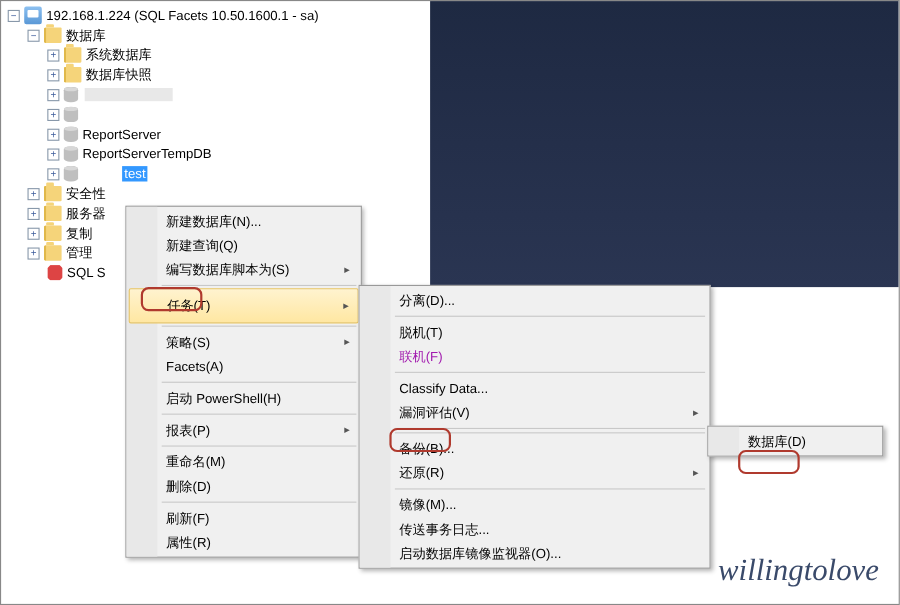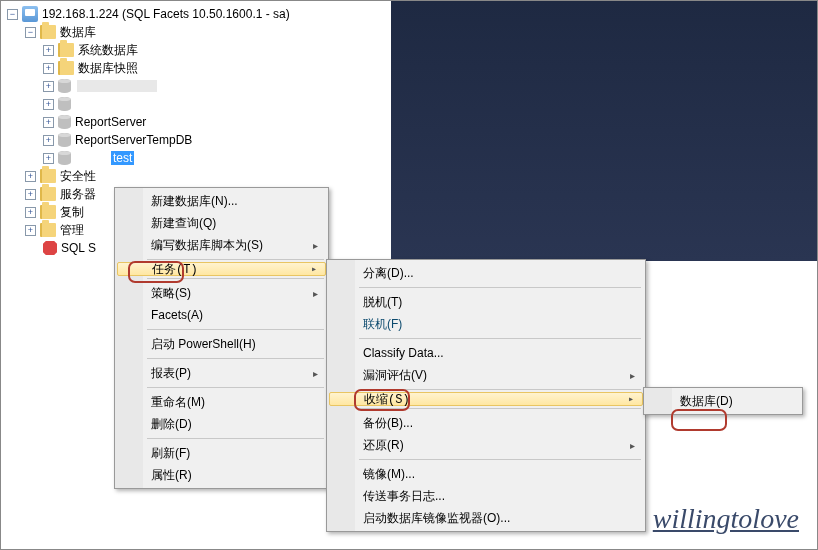--- a/index.html
+++ b/index.html
@@ -15,34 +15,34 @@
   .i-folder::before { content:""; position:absolute; top:-3px; left:0; width:7px; height:3px; background:#f5d47a; border-radius:1px 1px 0 0;}
   .i-db { width:13px; height:14px; margin-right:4px; background: #bfbfbf; border-radius: 6px/3px; position:relative; border-top:2px solid #a0a0a0; }
   .i-db::before { content:""; position:absolute; left:0; right:0; top:-2px; height:4px; background:#d8d8d8; border-radius:50%; }
   .sel { background:#3398ff; color:#fff; padding:0 2px;margin-left:36px; }
   .blank { width:80px; height:12px; background:#e8e8e8; margin-left:2px; }
 
   .menu { position:absolute; background:#f0f0f0; border:1px solid #999; box-shadow:2px 2px 4px rgba(0,0,0,.3); padding:2px; }
   .menu .iconcol { position:absolute; left:0; top:0; bottom:0; width:28px; background:#e8e8e8; }
   .mi { position:relative; display:flex; align-items:center; height:22px; padding:0 24px 0 34px; cursor:default; }
   .mi.arrow::after { content:"▸"; position:absolute; right:8px; font-size:10px; color:#555; }
-  .mi.disabled { color:#0c4a6e; }
-  .mi.hl { background:linear-gradient(#fff3cf,#ffe7a2); border:1px solid #e9c562; border-radius:2px; height:14px; margin:-1px 0;font-family:Liberation Mono, monospace; }
+  .mi.disabled { color:#a21caf; }
+  .mi.hl { background:linear-gradient(#fff3cf,#ffe7a2); border:1px solid #e9c562; border-radius:2px; height:32px; margin:-1px 0; }
   .sep { height:1px; background:#c8c8c8; margin:3px 2px 3px 30px; }
 
   #menu1 { left:113px; top:186px; width:215px; }
   #menu2 { left:325px; top:258px; width:320px; }
   #menu3 { left:642px; top:386px; width:160px; }
 
   .ring { position:absolute; border:2px solid #b03a2e; border-radius:7px; pointer-events:none; }
   #r1 { left:127px; top:260px; width:56px; height:22px; }
   #r2 { left:353px; top:388px; width:56px; height:22px; }
   #r3 { left:670px; top:408px; width:56px; height:22px; }
 
-  .wm { position:absolute; right:18px; bottom:14px; font-family:"Brush Script MT",cursive; font-size:28px; color:#3a4a6a; font-style:italic;text-decoration:underline; }
+  .wm { position:absolute; right:18px; bottom:14px; font-family:"Brush Script MT",cursive; font-size:28px; color:#3a4a6a; font-style:italic; }
 </style>
 </head>
 <body>
 
 <div class="bg-right"></div>
 
 <div class="tree">
   <div class="row">
     <span class="toggle">−</span>
     <span class="i-server"></span>
@@ -151,21 +151,20 @@
 <div class="menu" id="menu2">
   <div class="iconcol"></div>
   <div class="mi">分离(D)...</div>
   <div class="sep"></div>
   <div class="mi">脱机(T)</div>
   <div class="mi disabled">联机(F)</div>
   <div class="sep"></div>
   <div class="mi">Classify Data...</div>
   <div class="mi arrow">漏洞评估(V)</div>
   <div class="sep"></div>
-  <div class="mi hl arrow">收缩(S)</div>
   <div class="sep"></div>
   <div class="mi">备份(B)...</div>
   <div class="mi arrow">还原(R)</div>
   <div class="sep"></div>
   <div class="mi">镜像(M)...</div>
   <div class="mi">传送事务日志...</div>
   <div class="mi">启动数据库镜像监视器(O)...</div>
 </div>
 
 <div class="menu" id="menu3">

